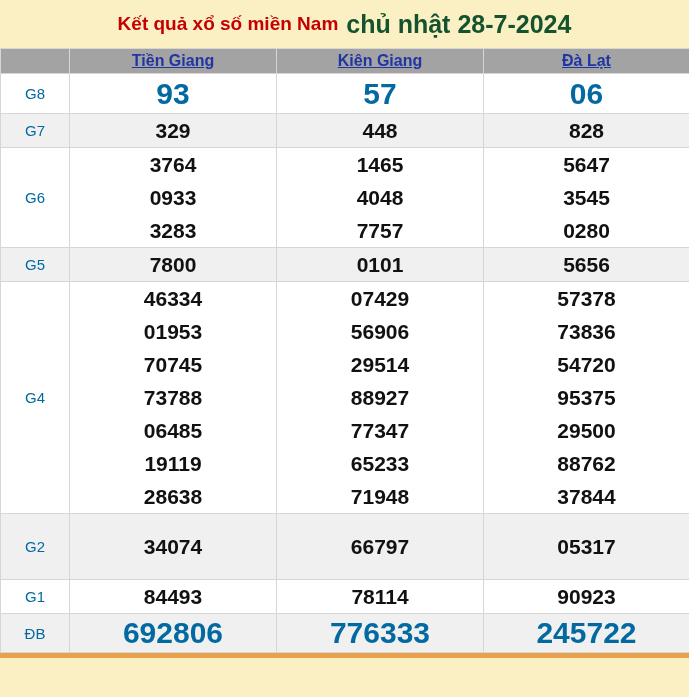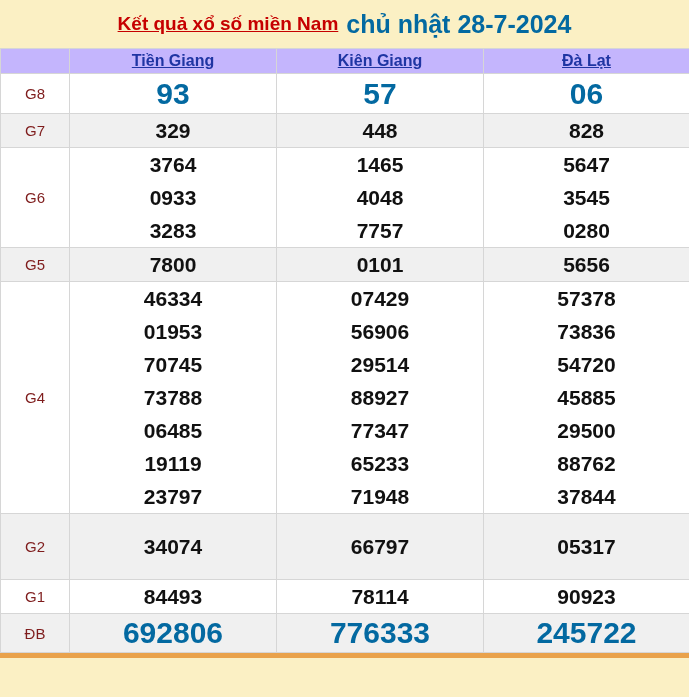--- a/index.html
+++ b/index.html
@@ -11,38 +11,38 @@
   }
   .page{width:689px;}
 
   
   .title{
     height:48px;display:flex;align-items:center;justify-content:center;
     white-space:nowrap;
   }
   .title-link{
     color:#C60000;font-weight:bold;font-size:19px;
-    text-decoration:underline;cursor:pointer;margin-right:8px;
-  }
-  .title-date{color:#0369a1;font-weight:bold;font-size:25px;}
+    cursor:pointer;margin-right:8px;
+  }
+  .title-date{color:#14532d;font-weight:bold;font-size:25px;}
 
   
   table.results{
     width:689px;border-collapse:collapse;table-layout:fixed;
     background:#fff;
   }
   table.results th,table.results td{
     border:1px solid #D6D6D6;text-align:center;vertical-align:middle;padding:0;
   }
-  thead tr{height:25px;background:#c4b5fd;}
+  thead tr{height:25px;background:#a3a3a3;}
   .col-link{
     color:#1F35A3;font-size:16px;font-weight:bold;
     text-decoration:underline;cursor:pointer;
   }
-  .row-label{font-size:15px;font-weight:400;color:#7f1d1d;}
+  .row-label{font-size:15px;font-weight:400;color:#0369a1;}
 
   .num{font-size:21px;font-weight:bold;color:#111;line-height:33px;}
   tr.red-big .num{font-size:30px;color:#0369a1;line-height:38px;}
 
   
   tbody tr:nth-child(odd){background:#FFFFFF;}
   tbody tr:nth-child(even){background:#F0F0F0;}
 
   
   tbody tr:nth-child(1){height:40px;}  
@@ -145,36 +145,36 @@
         </tr>
         <tr>
           <td class="row-label">G4</td>
           <td>
             <div class="num">46334</div>
             <div class="num">01953</div>
             <div class="num">70745</div>
             <div class="num">73788</div>
             <div class="num">06485</div>
             <div class="num">19119</div>
-            <div class="num">23797</div>
+            <div class="num">28638</div>
           </td>
           <td>
             <div class="num">07429</div>
             <div class="num">56906</div>
             <div class="num">29514</div>
             <div class="num">88927</div>
             <div class="num">77347</div>
             <div class="num">65233</div>
             <div class="num">71948</div>
           </td>
           <td>
             <div class="num">57378</div>
             <div class="num">73836</div>
             <div class="num">54720</div>
-            <div class="num">45885</div>
+            <div class="num">95375</div>
             <div class="num">29500</div>
             <div class="num">88762</div>
             <div class="num">37844</div>
           </td>
         </tr>
         <tr>
           <td class="row-label">G2</td>
           <td>
             <div class="num">34074</div>
           </td>

